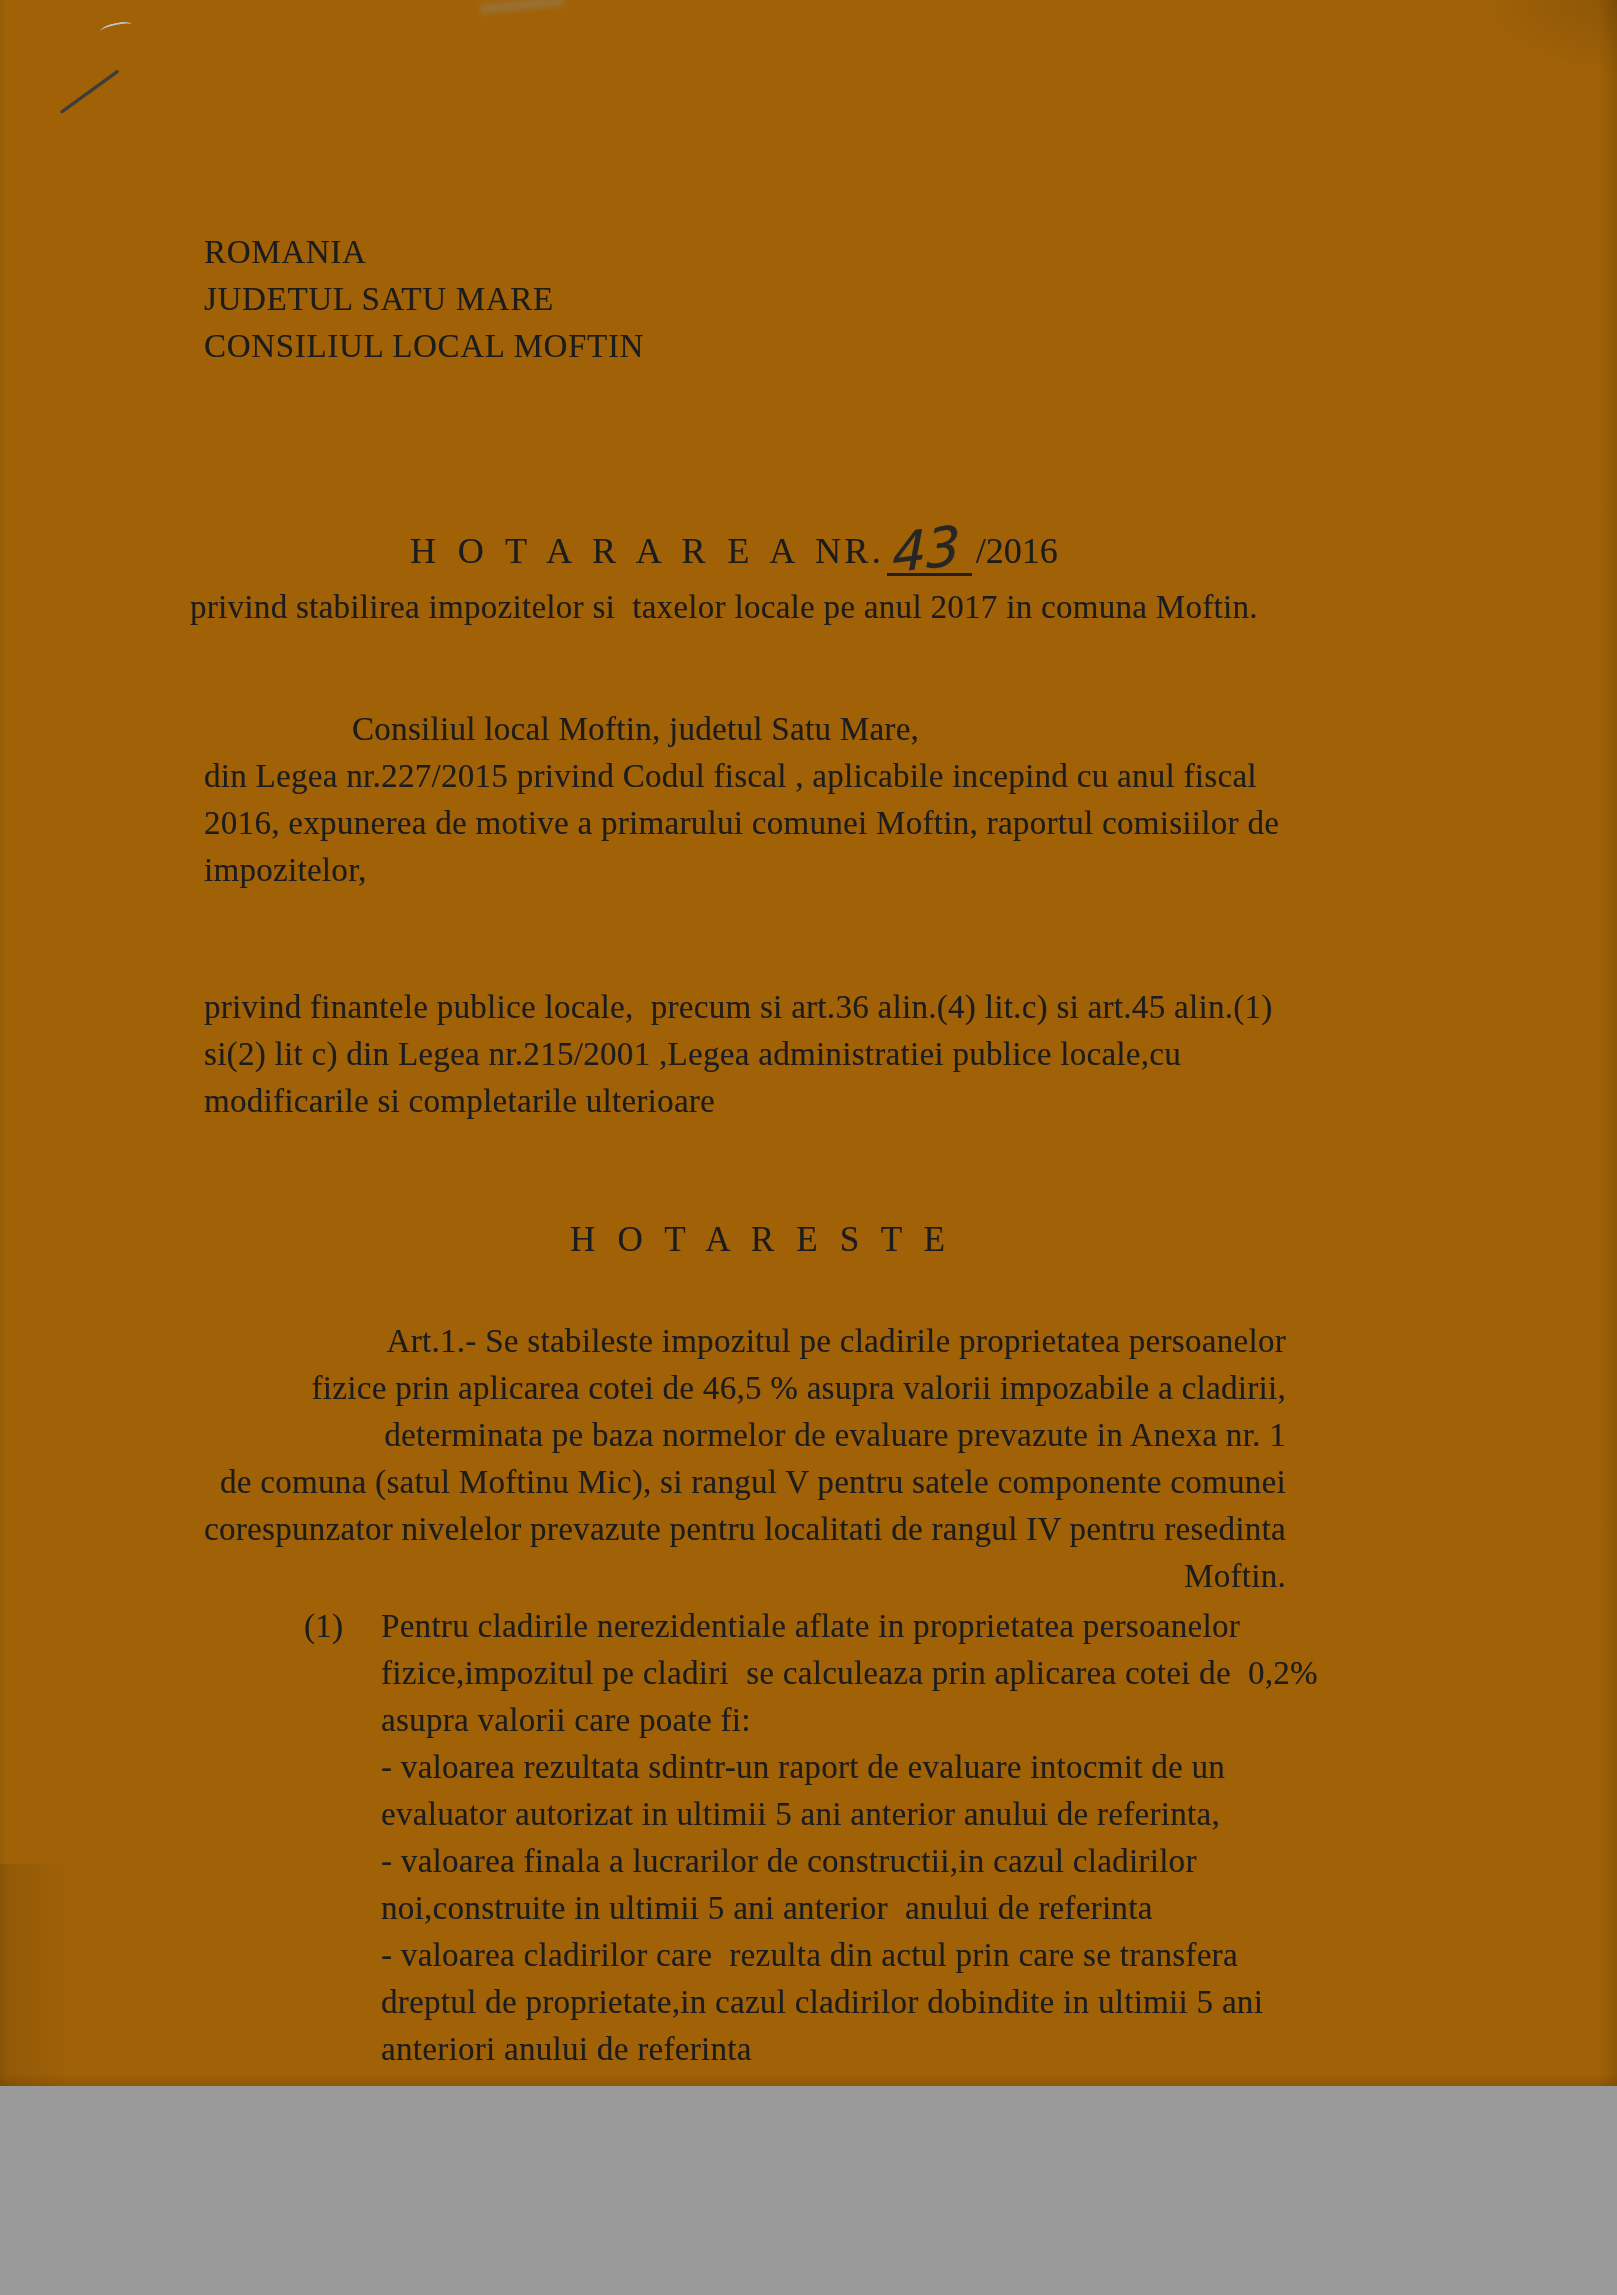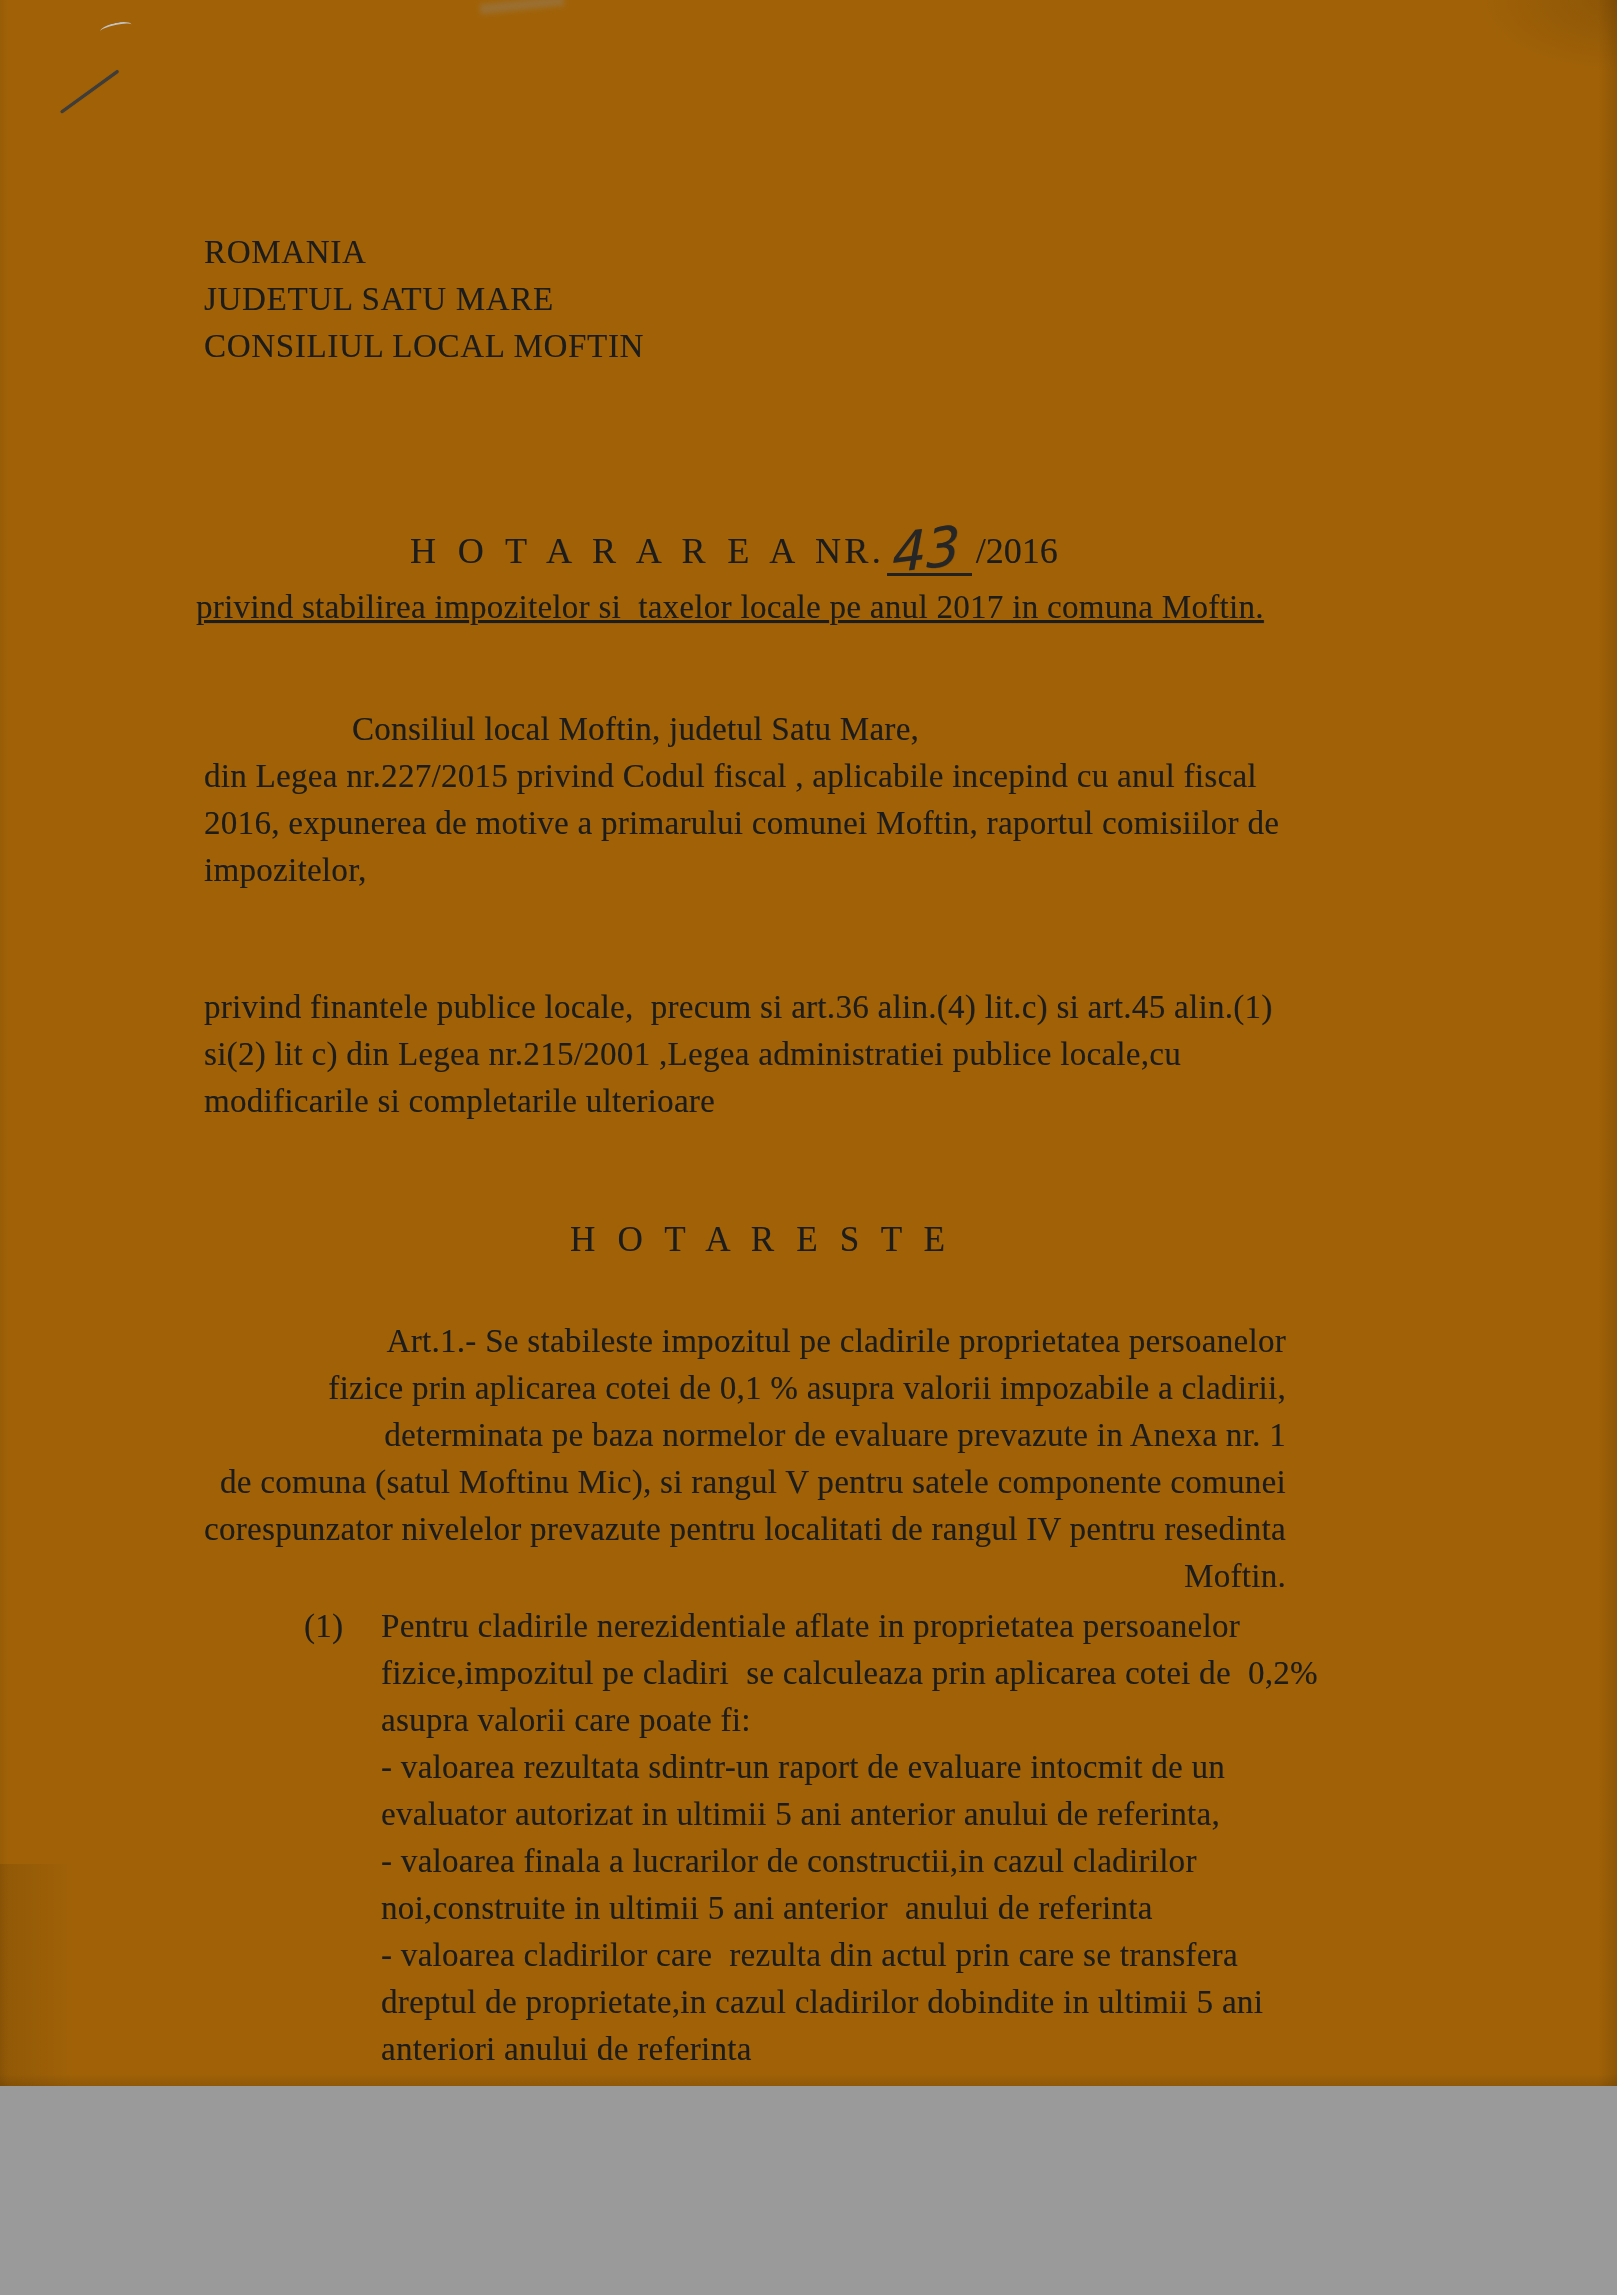--- a/index.html
+++ b/index.html
@@ -31,21 +31,21 @@
     display:inline-block;
     font-family:"DejaVu Sans",sans-serif;
     font-style:italic;
     font-size:54px; line-height:30px;
     transform:rotate(-7deg) skewX(-7deg);
     position:relative; top:4.7px;
     color:#262626;
     text-shadow:0.3px 0.3px 0.7px rgba(30,30,30,0.5);
   }
 
-  .subtitle { position:absolute; left:196px; top:584px;text-decoration:underline; }
+  .subtitle { position:absolute; left:190px; top:584px; }
 
   .preamble-a { position:absolute; left:204px; top:706px; }
   .preamble-b { position:absolute; left:204px; top:984px; }
 
   .decision-heading {
     position:absolute; left:570px; top:1220px;
     font-size:35px; letter-spacing:6.7px; white-space:pre;
   }
 
   .article1 { position:absolute; left:204px; top:1318px;text-align:right; }
@@ -121,21 +121,21 @@
   <div class="preamble-b">
     <div class="line">privind finantele publice locale,  precum si art.36 alin.(4) lit.c) si art.45 alin.(1)</div>
     <div class="line">si(2) lit c) din Legea nr.215/2001 ,Legea administratiei publice locale,cu</div>
     <div class="line">modificarile si completarile ulterioare</div>
   </div>
 
   <div class="decision-heading">H O T A R E S T E</div>
 
   <div class="article1">
     <div class="line ind">Art.1.- Se stabileste impozitul pe cladirile proprietatea persoanelor</div>
-    <div class="line">fizice prin aplicarea cotei de 0,1 % asupra valorii impozabile a cladirii,</div>
+    <div class="line">fizice prin aplicarea cotei de 46,5 % asupra valorii impozabile a cladirii,</div>
     <div class="line">determinata pe baza normelor de evaluare prevazute in Anexa nr. 1</div>
     <div class="line">de comuna (satul Moftinu Mic), si rangul V pentru satele componente comunei</div>
     <div class="line">corespunzator nivelelor prevazute pentru localitati de rangul IV pentru resedinta</div>
     <div class="line">Moftin.</div>
   </div>
 
   <div class="item1">
     <div class="item1-marker line">(1)</div>
     <div class="line">Pentru cladirile nerezidentiale aflate in proprietatea persoanelor</div>
     <div class="line">fizice,impozitul pe cladiri  se calculeaza prin aplicarea cotei de  0,2%</div>

